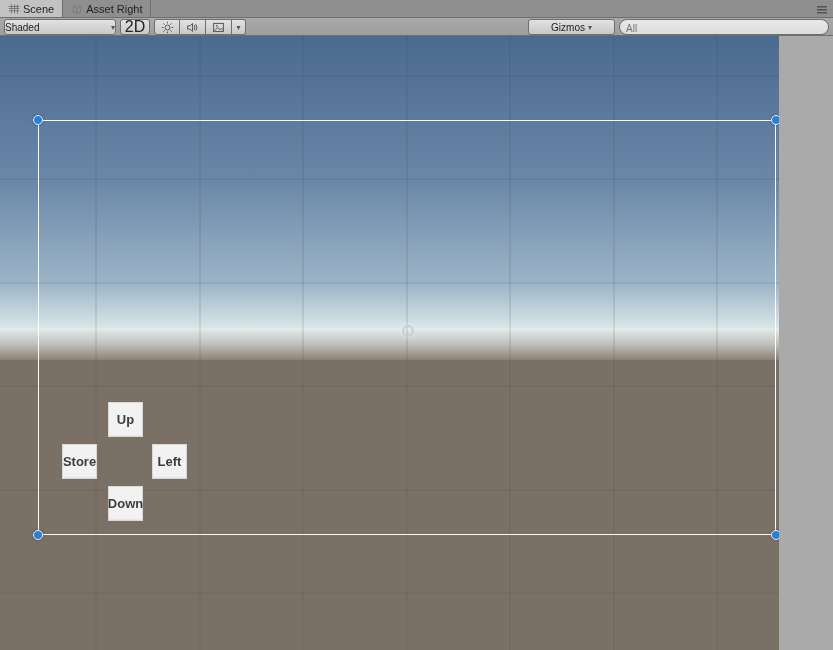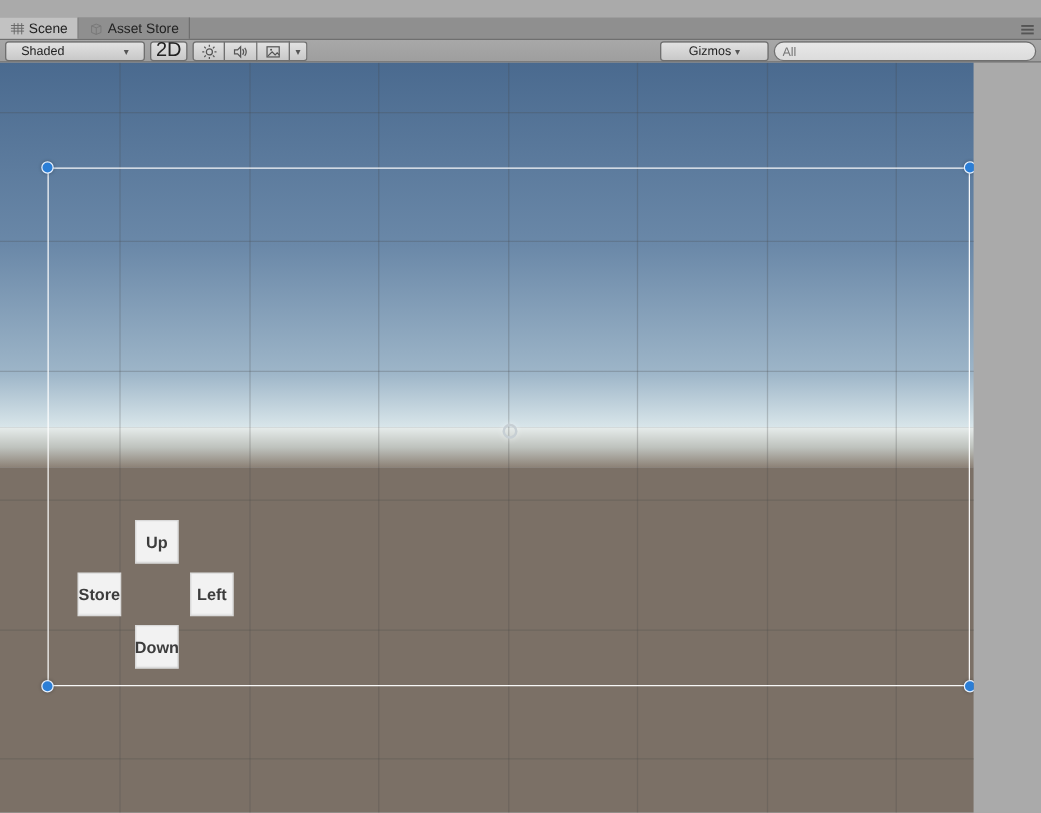--- a/index.html
+++ b/index.html
@@ -6,21 +6,20 @@
   html, body { width: 833px; height: 650px; overflow: hidden; background: #aaa; }
 
   
   .tabbar {
     height: 18px;
     background: #8f8f8f;
     display: flex;
     align-items: stretch;
     border-bottom: 1px solid #6f6f6f;
     position: relative;
-    margin-top: 14px;
   }
   .tab {
     display: flex;
     align-items: center;
     gap: 3px;
     padding: 0 8px;
     font-size: 11px;
     color: #222;
     border-right: 1px solid #6f6f6f;
     background: #8f8f8f;
@@ -59,21 +58,21 @@
     align-items: center;
     justify-content: center;
     border: 1px solid #6f6f6f;
     background: linear-gradient(#e2e2e2, #c8c8c8);
     height: 16px;
     margin: 1px 0;
     cursor: pointer;
   }
   .tool-dropdown {
     min-width: 112px;
-    padding: 0 12px;
+    padding: 0 0;
     justify-content: space-between;
     gap: 6px;
     border-radius: 3px;
     text-align: center;
   }
   .tool-dropdown .caret {
     font-size: 8px;
     color: #555;
   }
   .tool-btn {
@@ -219,21 +218,21 @@
         <rect x="8" y="2" width="1" height="12" fill="#666"></rect>
         <rect x="12" y="2" width="1" height="12" fill="#666"></rect>
       </svg>
     <span>Scene</span>
   </div>
   <div class="tab">
     <svg viewBox="0 0 16 16">
         <path d="M3 5 L8 3 L13 5 L13 12 L8 14 L3 12 Z" fill="none" stroke="#777" stroke-width="1"></path>
         <path d="M3 5 L8 7 L13 5 M8 7 L8 14" fill="none" stroke="#777" stroke-width="1"></path>
       </svg>
-    <span>Asset Store</span>
+    <span>Asset Right</span>
   </div>
   <div class="panel-menu-icon">
     <svg viewBox="0 0 14 14">
         <rect x="2" y="4" width="10" height="1.5" fill="#555"></rect>
         <rect x="2" y="7" width="10" height="1.5" fill="#555"></rect>
         <rect x="2" y="10" width="10" height="1.5" fill="#555"></rect>
       </svg>
   </div>
 </div>
 

